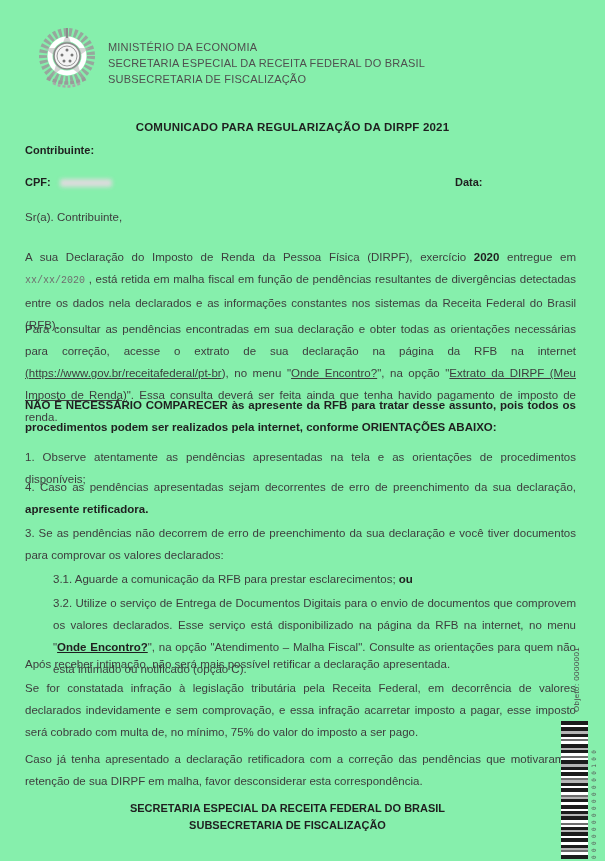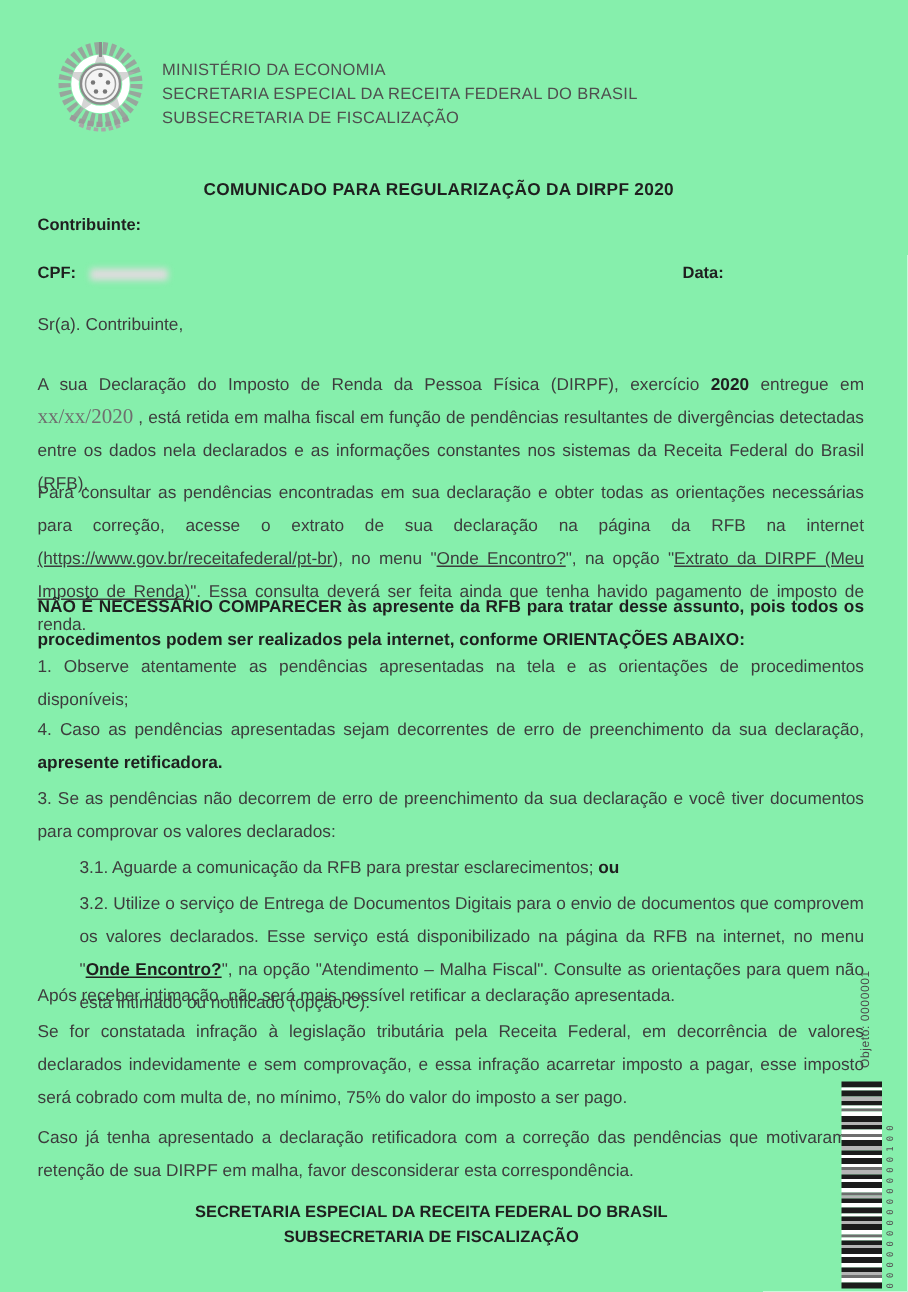--- a/index.html
+++ b/index.html
@@ -11,21 +11,21 @@
   .hdr-logo { position:absolute; left:33px; top:26px; width:68px; height:64px; }
   .hdr-lines { position:absolute; left:108px; top:39px; font-size:11px; line-height:16px; color:#4f4f4f; letter-spacing:.2px; }
   .doc-title { position:absolute; left:0; right:20px; top:121px; text-align:center; font-weight:bold; font-size:11.5px; color:#1f1f1f; letter-spacing:.2px; }
   .lbl { position:absolute; font-weight:bold; font-size:11px; color:#1f1f1f; }
   .cpf-redact { position:absolute; left:60px; top:179px; width:52px; height:8px; background:#dcdcdc; border-radius:2px; filter:blur(2px); }
   .salutation { position:absolute; left:25px; top:211px; font-size:11.5px; }
   .para { position:absolute; left:25px; width:551px; font-size:11.5px; line-height:22px; text-align:justify; color:#3d3d3d; }
   .para.indent { left:53px; width:523px; }
   .b { font-weight:bold; color:#1f1f1f; }
   .u { text-decoration:underline; }
-  .m { font-family:Liberation Serif, serif; font-size:14px; color:#6f6f6f; }
+  .m { font-family:Liberation Mono, monospace; font-size:10px; color:#6f6f6f; }
   .footer { position:absolute; left:0; right:30px; top:800px; text-align:center; font-weight:bold; font-size:11px; line-height:17px; color:#1f1f1f; }
   .objeto { position:absolute; left:572px; top:712px; transform:rotate(-90deg); transform-origin:top left; font-size:8px; color:#4a4a4a; white-space:nowrap; letter-spacing:.4px; }
   .barcode { position:absolute; left:561px; top:721px; width:27px; height:138px; }
   .barcode .bar { width:100%; }
   .barcode-digits { position:absolute; left:590px; top:859px; transform:rotate(-90deg); transform-origin:top left; font-family:"DejaVu Sans Mono", monospace; font-size:6px; letter-spacing:3.4px; color:#555; white-space:nowrap; }
 </style>
 </head>
 <body>
 
 <div class="page">
@@ -49,34 +49,34 @@
       <path d="M20 57 Q34 64 48 57" stroke="#a8a8a8" stroke-width="2.5" stroke-dasharray="3 2"></path>
     </g>
   </svg>
 
   <div class="hdr-lines">
     <div>MINISTÉRIO DA ECONOMIA</div>
     <div>SECRETARIA ESPECIAL DA RECEITA FEDERAL DO BRASIL</div>
     <div>SUBSECRETARIA DE FISCALIZAÇÃO</div>
   </div>
 
-  <div class="doc-title">COMUNICADO PARA REGULARIZAÇÃO DA DIRPF 2020</div>
+  <div class="doc-title">COMUNICADO PARA REGULARIZAÇÃO DA DIRPF 2021</div>
 
   <div class="lbl" style="left:25px; top:144px;">Contribuinte:</div>
   <div class="lbl" style="left:25px; top:176px;">CPF:</div>
   <div class="cpf-redact"></div>
   <div class="lbl" style="left:455px; top:176px;">Data:</div>
 
   <div class="salutation">Sr(a). Contribuinte,</div>
 
   <div id="doc-body">
       <div class="para" style="top: 246px;"><span>A sua Declaração do Imposto de Renda da Pessoa Física (DIRPF), exercício </span><span class="b">2020</span><span> entregue em </span><span class="m">xx/xx/2020</span><span> , está retida em malha fiscal em função de pendências resultantes de divergências detectadas entre os dados nela declarados e as informações constantes nos sistemas da Receita Federal do Brasil (RFB).</span></div>
       <div class="para" style="top: 318px;"><span>Para consultar as pendências encontradas em sua declaração e obter todas as orientações necessárias para correção, acesse o extrato de sua declaração na página da RFB na internet </span><span class="u">(https://www.gov.br/receitafederal/pt-br</span><span>), no menu "</span><span class="u">Onde Encontro?</span><span>", na opção "</span><span class="u">Extrato da DIRPF (Meu Imposto de Renda)</span><span>". Essa consulta deverá ser feita ainda que tenha havido pagamento de imposto de renda.</span></div>
       <div class="para" style="top: 394px;"><span class="b">NÃO É NECESSÁRIO COMPARECER às apresente da RFB para tratar desse assunto, pois todos os procedimentos podem ser realizados pela internet, conforme ORIENTAÇÕES ABAIXO:</span></div>
-      <div class="para" style="top: 434px;"><span>1. Observe atentamente as pendências apresentadas na tela e as orientações de procedimentos disponíveis;</span></div>
+      <div class="para" style="top: 446px;"><span>1. Observe atentamente as pendências apresentadas na tela e as orientações de procedimentos disponíveis;</span></div>
       <div class="para" style="top: 476px;"><span>4. Caso as pendências apresentadas sejam decorrentes de erro de preenchimento da sua declaração, </span><span class="b">apresente retificadora.</span></div>
       <div class="para" style="top: 522px;"><span>3. Se as pendências não decorrem de erro de preenchimento da sua declaração e você tiver documentos para comprovar os valores declarados:</span></div>
       <div class="para indent" style="top: 568px;"><span>3.1. Aguarde a comunicação da RFB para prestar esclarecimentos; </span><span class="b">ou</span></div>
       <div class="para indent" style="top: 592px;"><span>3.2. Utilize o serviço de Entrega de Documentos Digitais para o envio de documentos que comprovem os valores declarados. Esse serviço está disponibilizado na página da RFB na internet, no menu "</span><span class="b u">Onde Encontro?</span><span>", na opção "Atendimento – Malha Fiscal". Consulte as orientações para quem não está intimado ou notificado (opção C).</span></div>
       <div class="para" style="top: 653px;"><span>Após receber intimação, não será mais possível retificar a declaração apresentada.</span></div>
       <div class="para" style="top: 677px;"><span>Se for constatada infração à legislação tributária pela Receita Federal, em decorrência de valores declarados indevidamente e sem comprovação, e essa infração acarretar imposto a pagar, esse imposto será cobrado com multa de, no mínimo, 75% do valor do imposto a ser pago.</span></div>
       <div class="para" style="top: 748px;"><span>Caso já tenha apresentado a declaração retificadora com a correção das pendências que motivaram a retenção de sua DIRPF em malha, favor desconsiderar esta correspondência.</span></div>
     </div>
 
   <div class="footer">

